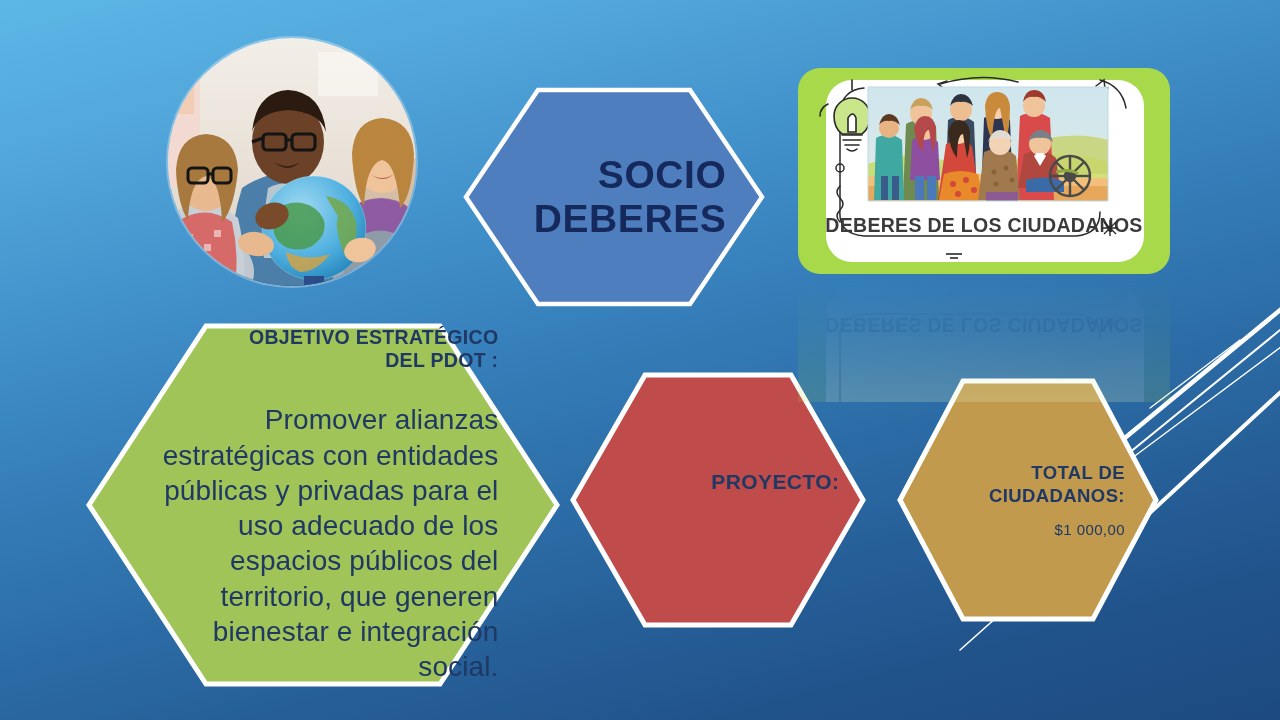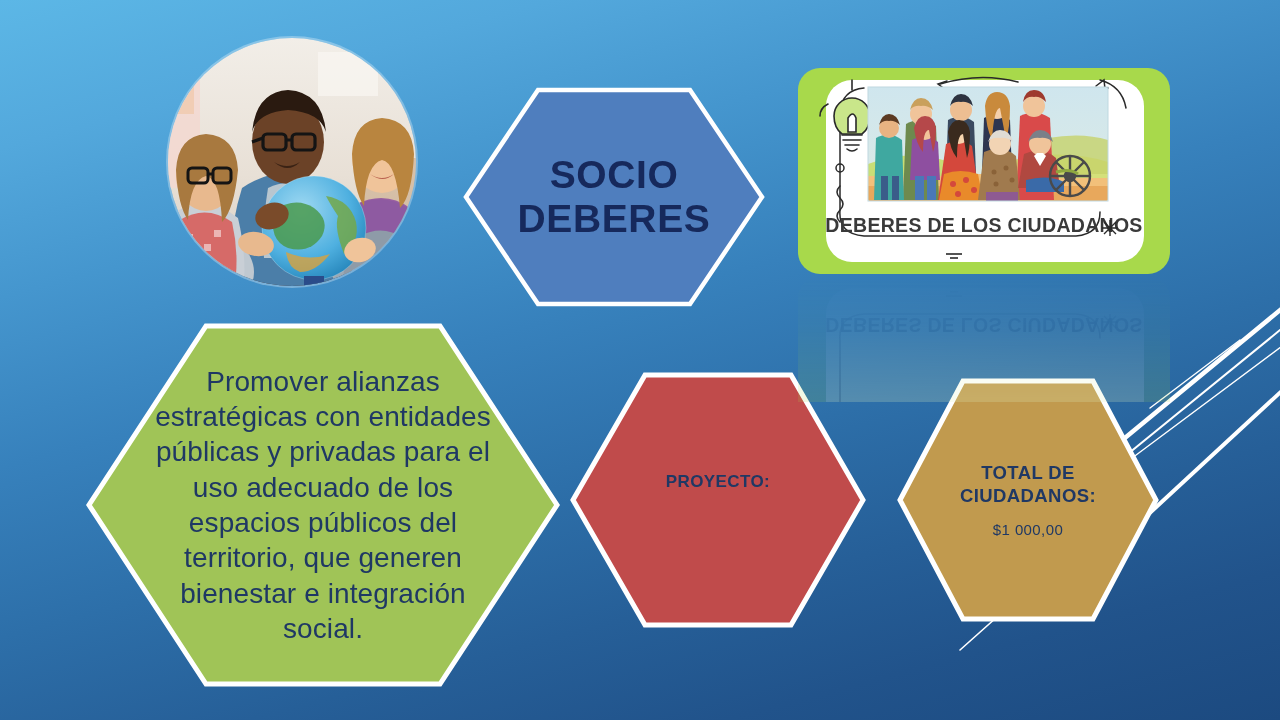--- a/index.html
+++ b/index.html
@@ -59,20 +59,21 @@
     color: #1F3864;
   }
   .hex .hex-shape {
     position: absolute;
     inset: 0;
   }
   .hex .hex-content {
     position: relative;
     z-index: 2;
     width: 74%;
+    text-align: right;
   }
 
   
   #hex-title {
     left: 462px;
     top: 86px;
     width: 304px;
     height: 222px;
   }
   #hex-title .title-text {
@@ -104,21 +105,21 @@
   }
 
   
   #hex-red {
     left: 570px;
     top: 372px;
     width: 296px;
     height: 256px;
   }
   #hex-red .head {
-    font-size: 17px;
+    font-size: 21px;
     font-weight: bold;
     letter-spacing: 0.4px;
     margin-bottom: 36px;
   }
   #hex-red .body {
     font-size: 18px;
     line-height: 1.29;
   }
   #hex-red .hex-content { width: 82%; }
 
@@ -273,20 +274,24 @@
         <div>DEBERES</div>
       </div>
     </div>
   </div>
 
   <div class="hex" id="hex-green">
     <svg class="hex-shape" viewBox="0 0 474 364" preserveAspectRatio="none">
       <polygon points="120,3 354,3 471,182 354,361 120,361 3,182" fill="#A0C457" stroke="#FFFFFF" stroke-width="5"></polygon>
     </svg>
     <div class="hex-content">
+      <div class="head">
+        <div>OBJETIVO ESTRATÉGICO</div>
+        <div>DEL PDOT :</div>
+      </div>
       <div class="body">Promover alianzas estratégicas con entidades públicas y privadas para el uso adecuado de los espacios públicos del territorio, que generen bienestar e integración social.</div>
     </div>
   </div>
 
   <div class="hex" id="hex-red">
     <svg class="hex-shape" viewBox="0 0 296 256" preserveAspectRatio="none">
       <polygon points="75,3 221,3 293,128 221,253 75,253 3,128" fill="#C04B4B" stroke="#FFFFFF" stroke-width="5"></polygon>
     </svg>
     <div class="hex-content">
       <div class="head">PROYECTO:</div>

